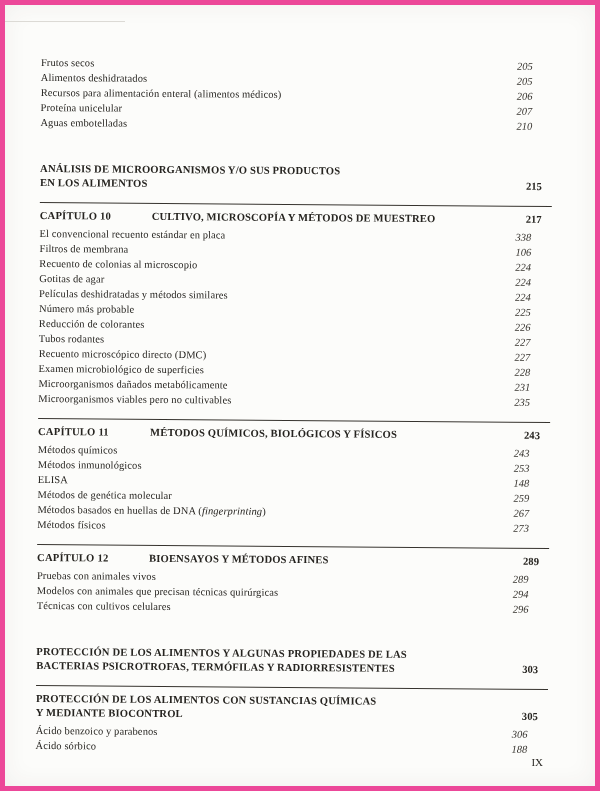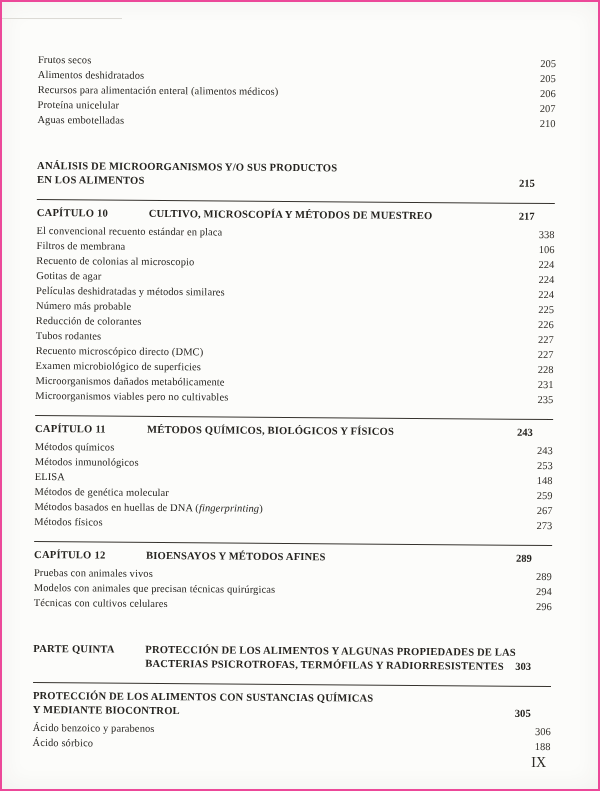--- a/index.html
+++ b/index.html
@@ -6,49 +6,49 @@
   html,body { background:#ffffff; }
   body { width:600px; }
 
   .page {
     position:relative;
     width:600px; height:791px;
     background:#fcfcfa;
     overflow:hidden;
     font-family:"Liberation Serif","DejaVu Serif",serif;
     color:#262420;
-    border:2px solid #ec4899;
+    border:5px solid #ec4899;
     box-shadow: inset 0 0 24px rgba(60,55,45,0.06);
   }
   .scan-artifact {
     position:absolute; left:0; top:16px;
     width:120px; height:1px; background:#dcdad5;
   }
   .content {
     position:absolute; left:36px; top:50px; right:42px;
     transform: rotate(0.45deg);
     transform-origin: 0 0;
   }
 
   .entry { display:flex; align-items:baseline; line-height:15px; font-size:10.5px; }
   .e-label { flex:1; letter-spacing:0.1px; white-space:nowrap; overflow:visible; }
-  .e-page { width:36px; flex:none; text-align:right; color:#35322d; }
+  .e-page { width:36px; flex:none; text-align:left; color:#35322d;font-style:italic; }
 
   .heading { display:flex; font-weight:bold; font-size:10.6px; }
   .h-label { width:112px; flex:none; line-height:14px; letter-spacing:0.2px; }
   .h-title { flex:1; min-width:0; }
   .h-line { line-height:14px; white-space:nowrap; letter-spacing:0.15px; }
-  .h-page { width:36px; flex:none; text-align:left; align-self:flex-end; line-height:14px; }
+  .h-page { width:36px; flex:none; text-align:center; align-self:flex-end; line-height:14px; }
 
   .sec-part { margin-top:32px; }
   .sec-chapter { margin-top:12px; }
   .rule { border-top:1px solid #36332e; margin-bottom:6px; }
   .sec-chapter .entries { margin-top:3px; }
 
-  .folio { position:absolute; right:52px; bottom:18px; font-size:14px; color:#2c2a26; }
+  .folio { position:absolute; right:52px; bottom:18px; font-size:11px; color:#2c2a26; }
   em { }
 </style>
 </head>
 <body>
 
 <div class="page">
   <div class="scan-artifact"></div>
   <div class="content">
     <div id="toc">
         <div class="sec sec-entries">
@@ -199,21 +199,20 @@
               <div class="e-page">294</div>
             </div>
             <div class="entry">
               <div class="e-label">Técnicas con cultivos celulares</div>
               <div class="e-page">296</div>
             </div>
           </div>
         </div>
         <div class="sec sec-part">
           <div class="heading">
-            <div class="h-label">PARTE QUINTA</div>
             <div class="h-title">
               <div class="h-line">PROTECCIÓN DE LOS ALIMENTOS Y ALGUNAS PROPIEDADES DE LAS</div>
               <div class="h-line">BACTERIAS PSICROTROFAS, TERMÓFILAS Y RADIORRESISTENTES</div>
             </div>
             <div class="h-page">303</div>
           </div>
         </div>
         <div class="sec sec-chapter">
           <div class="rule"></div>
           <div class="heading">

